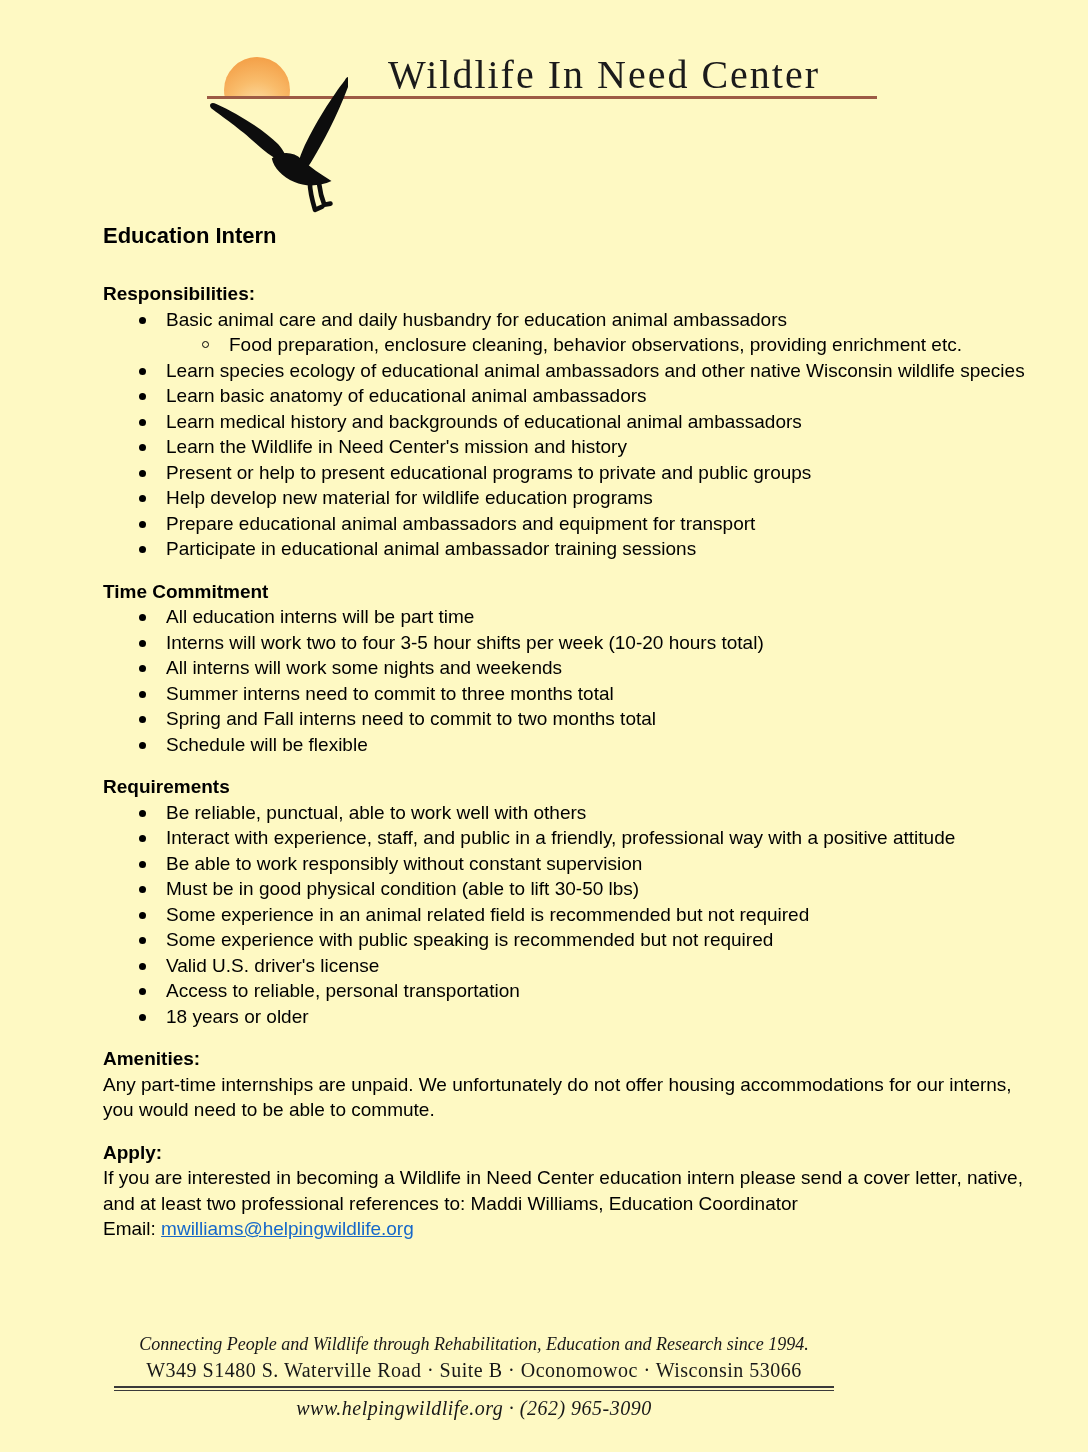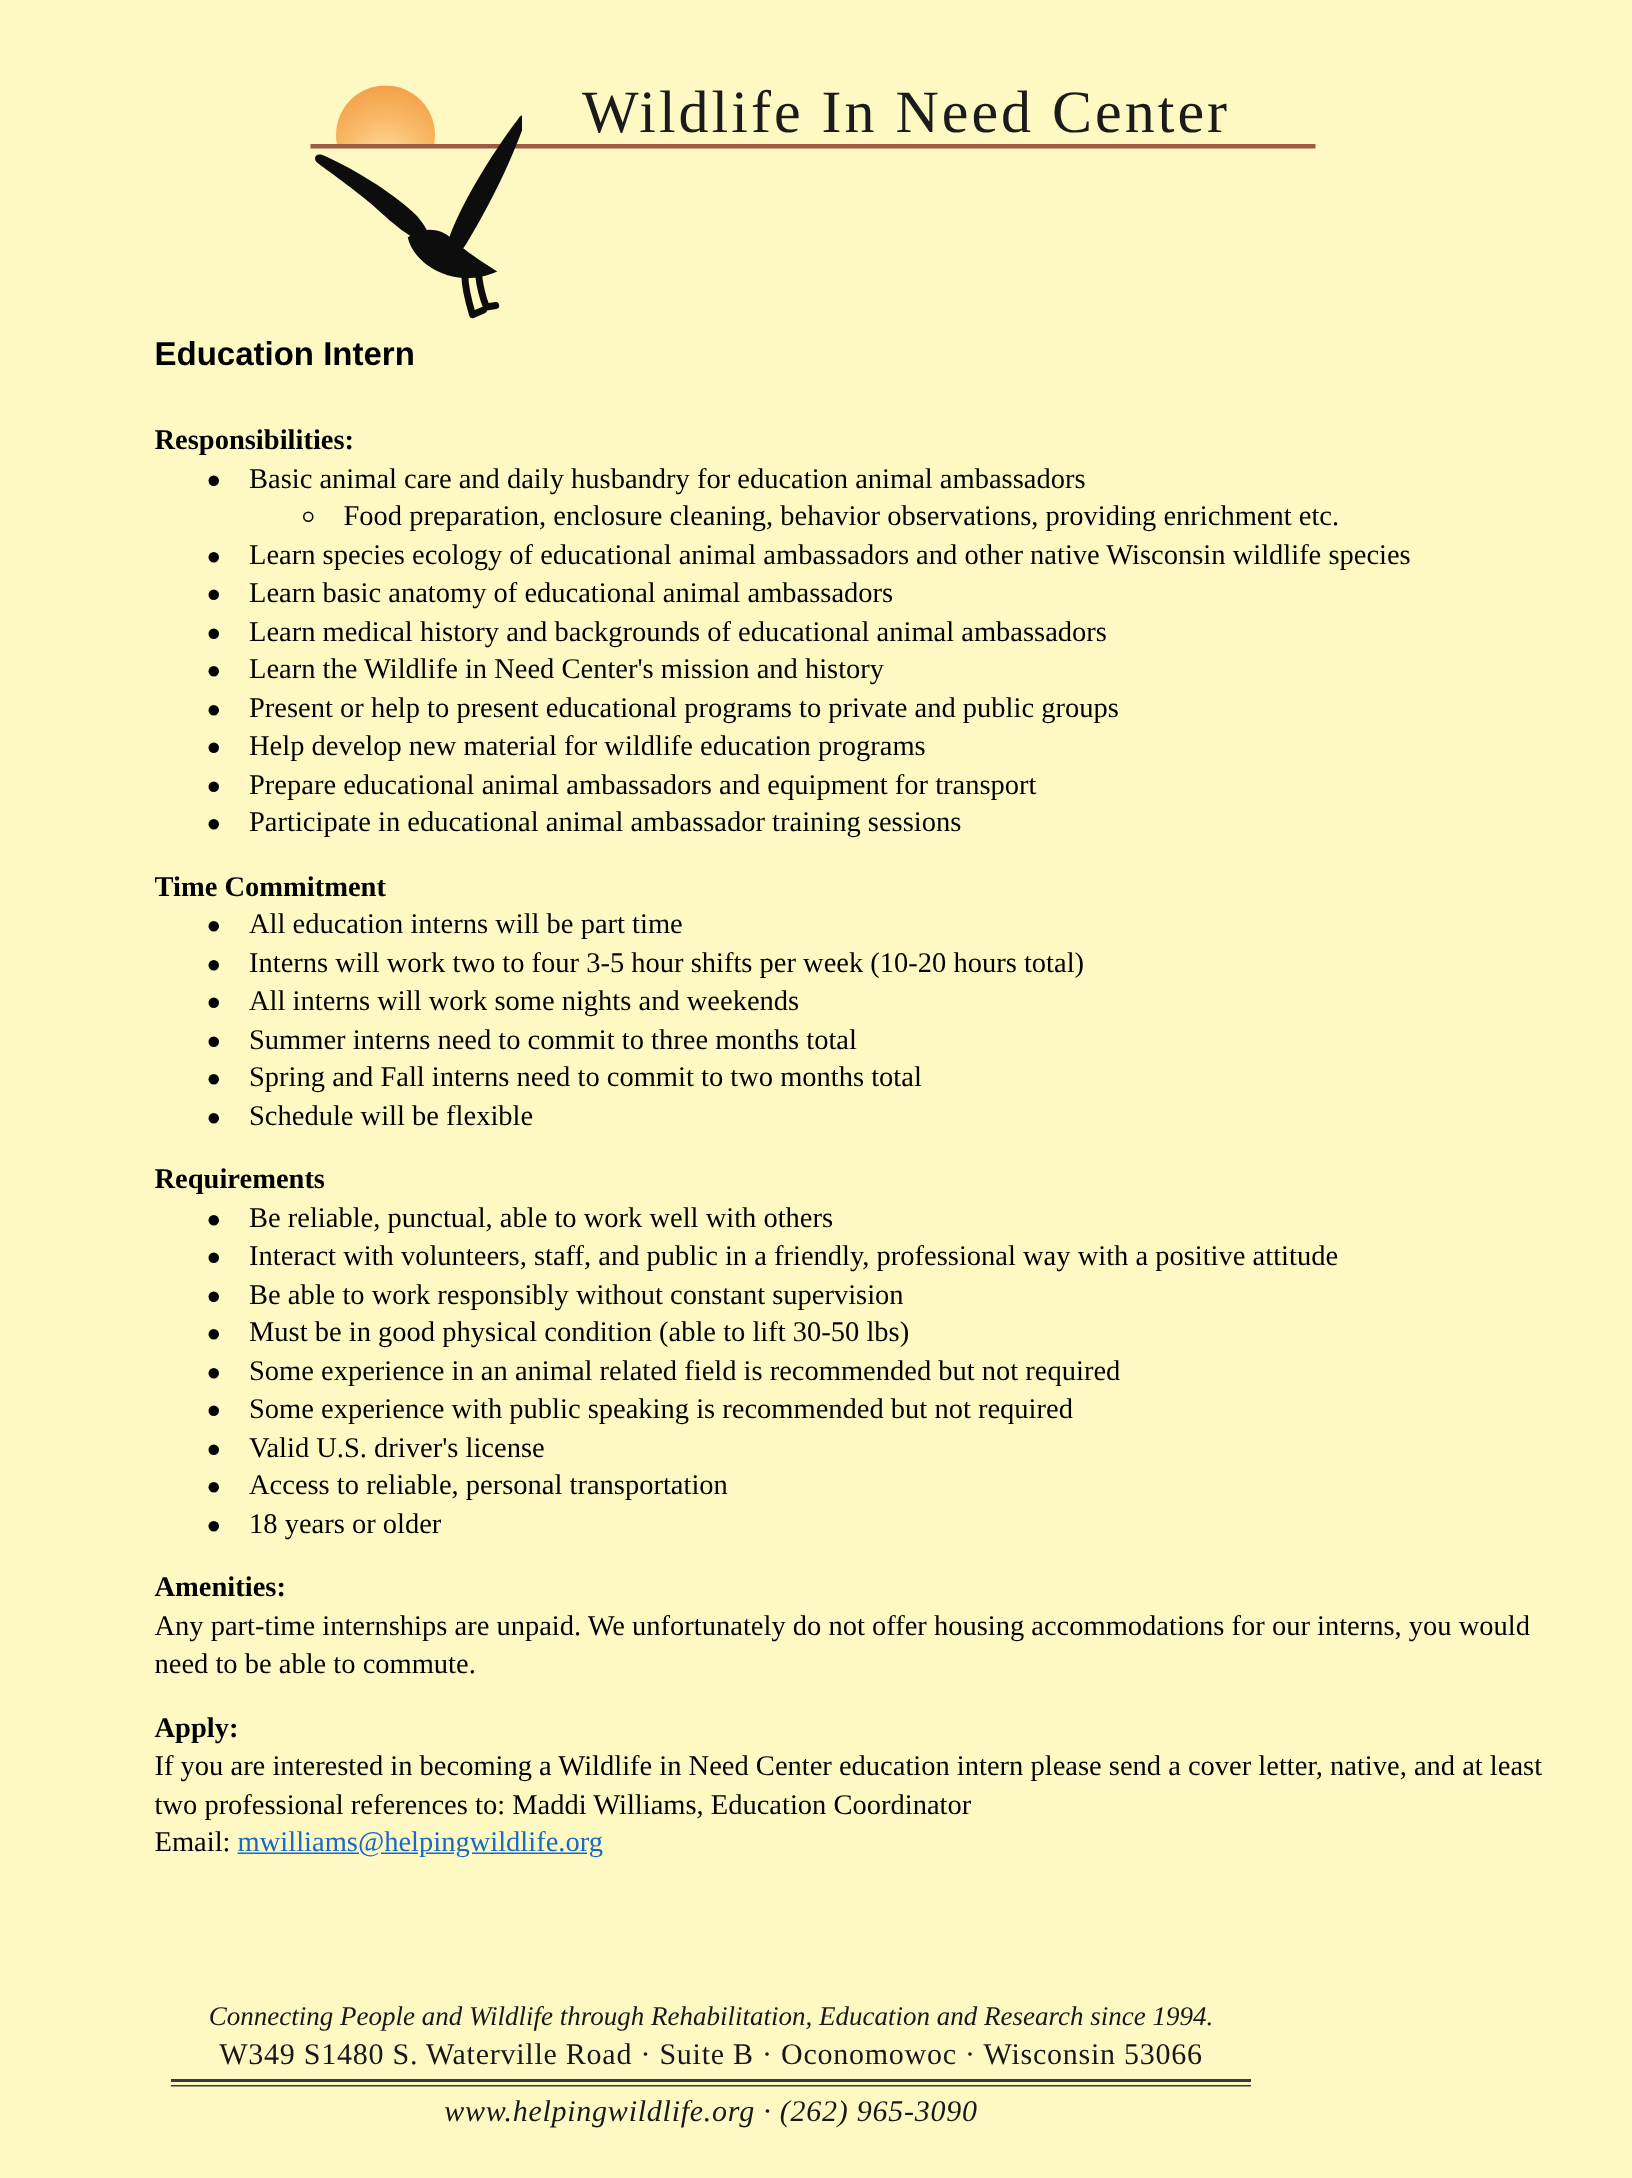--- a/index.html
+++ b/index.html
@@ -21,21 +21,21 @@
   .bird { position:absolute; left:208px; top:72px; width:140px; height:144px; }
   .org-title {
     position:absolute; left:388px; top:54px;
     font-family:"Liberation Serif","DejaVu Serif",serif;
     font-size:40px; line-height:42px; letter-spacing:2px; color:#1b1b1b; white-space:nowrap;
   }
 
   
   main { position:absolute; left:103px; top:210px; width:940px; }
   h1.doc-title { font-size:22px; line-height:28px; font-weight:bold; margin:12px 0 0 0; }
-  section { margin-top:17px;font-family:Liberation Serif, serif; }
+  section { margin-top:17px; }
   section.first { margin-top:31px; }
   h2.sec-heading { font-size:19px; line-height:25.5px; font-weight:bold; margin:0; }
   ul.bullets { margin:0; padding:0; list-style:none; }
   li.lvl1 { position:relative; padding-left:63px; }
   li.lvl1::before { content:""; position:absolute; left:36px; top:10px; width:7px; height:7px; background:#000; border-radius:50%; }
   li.lvl2 { position:relative; padding-left:126px; }
   li.lvl2::before { content:""; position:absolute; left:99px; top:9px; width:7px; height:7px; border:1.6px solid #000; border-radius:50%; box-sizing:border-box; }
   p.body-text { margin:0; }
   .email-link { color:var(--link-blue,#1668c9); text-decoration:underline;text-align:center; }
 
@@ -93,21 +93,21 @@
         <li class="lvl1">Summer interns need to commit to three months total</li>
         <li class="lvl1">Spring and Fall interns need to commit to two months total</li>
         <li class="lvl1">Schedule will be flexible</li>
       </ul>
     </section>
 
     <section>
       <h2 class="sec-heading">Requirements</h2>
       <ul class="bullets">
         <li class="lvl1">Be reliable, punctual, able to work well with others</li>
-        <li class="lvl1">Interact with volunteers, staff, and public in a friendly, professional way with a positive attitude</li>
+        <li class="lvl1">Interact with experience, staff, and public in a friendly, professional way with a positive attitude</li>
         <li class="lvl1">Be able to work responsibly without constant supervision</li>
         <li class="lvl1">Must be in good physical condition (able to lift 30-50 lbs)</li>
         <li class="lvl1">Some experience in an animal related field is recommended but not required</li>
         <li class="lvl1">Some experience with public speaking is recommended but not required</li>
         <li class="lvl1">Valid U.S. driver's license</li>
         <li class="lvl1">Access to reliable, personal transportation</li>
         <li class="lvl1">18 years or older</li>
       </ul>
     </section>
 

